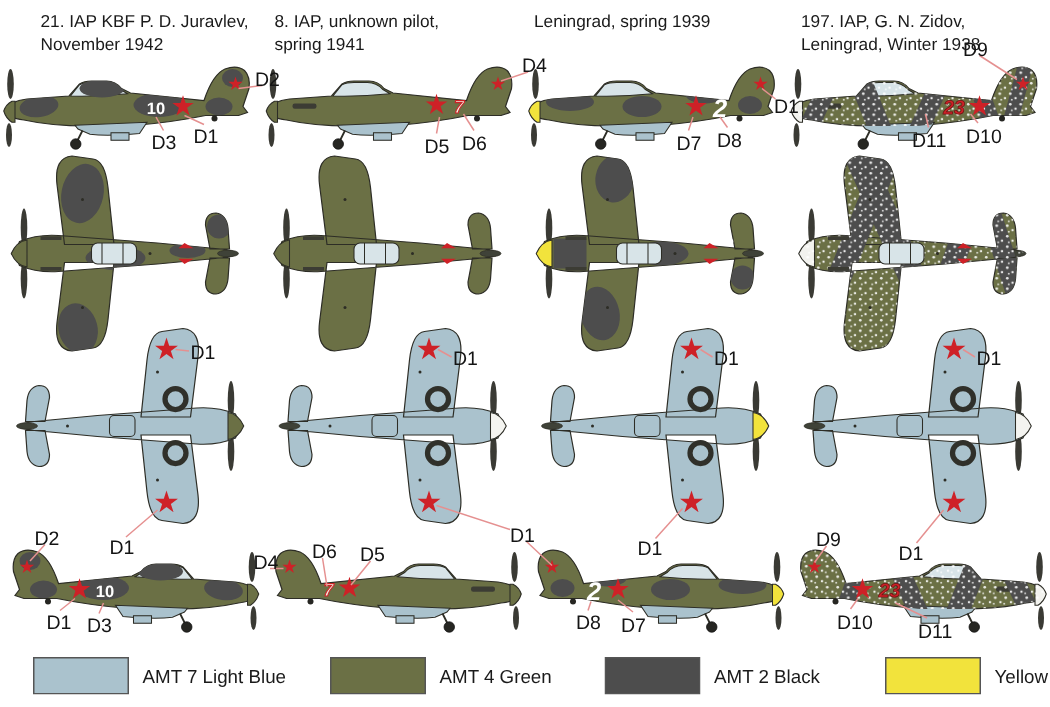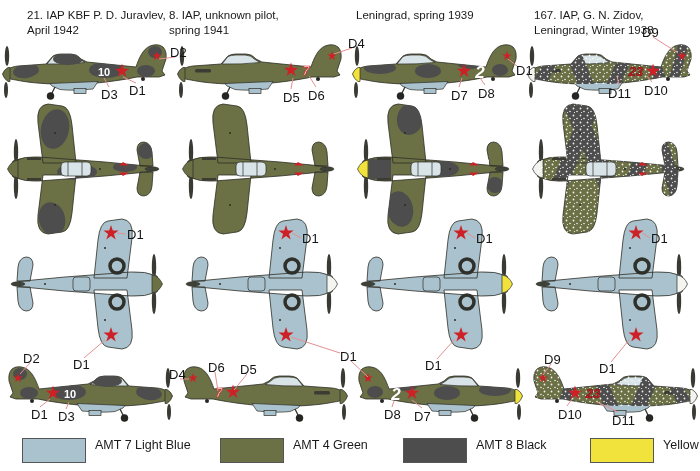--- a/index.html
+++ b/index.html
@@ -11,21 +11,21 @@
   #lines{position:absolute;left:0;top:0;z-index:5;pointer-events:none;}
   .red{fill:var(--red,#ce2127);}
   .num-white{fill:#fff;font:bold 11px "Liberation Sans",sans-serif;text-anchor:middle;}
   .num-big{fill:#fff;font:italic bold 17px "Liberation Sans",sans-serif;text-anchor:middle;}
   .num-outline{fill:#f3efe2;stroke:var(--red,#ce2127);stroke-width:0.7;
                font:italic bold 12px "Liberation Sans",sans-serif;text-anchor:middle;}
   .num-red{fill:var(--red,#ce2127);stroke:#6b1212;stroke-width:0.5;
            font:italic bold 13px "Liberation Sans",sans-serif;text-anchor:middle;}
   .mini2{fill:#fff;font:bold 7px "Liberation Sans",sans-serif;text-anchor:middle;}
   .legend{position:absolute;top:438px;left:0;width:700px;height:30px;}
-  .leg-item{position:absolute;top:0;display:flex;gap:9px;}
+  .leg-item{position:absolute;top:0;display:flex;align-items:center;gap:9px;}
   .leg-label{font-size:12.5px;color:#1a1a1a;}
 </style>
 </head>
 <body>
 
 <div id="app">
 
   <svg width="0" height="0" style="position:absolute">
     <defs>
       <path id="star" d="M0,-10 L2.25,-3.09 9.51,-3.09 3.63,1.18 5.88,8.09 0,3.82 -5.88,8.09 -3.63,1.18 -9.51,-3.09 -2.25,-3.09 Z"></path>
@@ -78,31 +78,31 @@
       <pattern id="spk" width="7" height="7" patternUnits="userSpaceOnUse">
         <circle cx="1.5" cy="1.5" r="0.9" fill="#fff"></circle>
         <circle cx="5" cy="4.5" r="0.8" fill="#fff"></circle>
         <circle cx="2.5" cy="5.5" r="0.6" fill="#fff"></circle>
       </pattern>
     </defs>
   </svg>
 
   <div class="title" style="left:27px">
     <div>21. IAP KBF P. D. Juravlev,</div>
-    <div>April 1942</div>
+    <div>November 1942</div>
   </div>
-  <div class="title" style="left:169px">
+  <div class="title" style="left:183px">
     <div>8. IAP, unknown pilot,</div>
     <div>spring 1941</div>
   </div>
   <div class="title" style="left:356px">
     <div>Leningrad, spring 1939</div>
   </div>
   <div class="title" style="left:534px">
-    <div>167. IAP, G. N. Zidov,</div>
+    <div>197. IAP, G. N. Zidov,</div>
     <div>Leningrad, Winter 1938</div>
   </div>
 
   <svg class="v" style="left:0;top:40px" width="175" height="62">
     <use href="#gProfileBase"></use>
     <g clip-path="url(#clipSide)" fill="var(--black,#4d4d4d)">
       <ellipse cx="26" cy="31" rx="13" ry="7" transform="rotate(-8 26 31)"></ellipse>
       <ellipse cx="68" cy="19" rx="15" ry="6"></ellipse>
       <ellipse cx="106" cy="30" rx="17" ry="8"></ellipse>
       <ellipse cx="146" cy="31" rx="9" ry="6"></ellipse>
@@ -383,21 +383,21 @@
     <div class="leg-item" style="left:220px">
       <svg width="64" height="25">
         <rect x="0.5" y="0.5" width="63" height="24" stroke="#555" fill="#6b7045"></rect>
       </svg>
       <span class="leg-label">AMT 4 Green</span>
     </div>
     <div class="leg-item" style="left:403px">
       <svg width="64" height="25">
         <rect x="0.5" y="0.5" width="63" height="24" stroke="#555" fill="#4d4d4d"></rect>
       </svg>
-      <span class="leg-label">AMT 8 Black</span>
+      <span class="leg-label">AMT 2 Black</span>
     </div>
     <div class="leg-item" style="left:590px">
       <svg width="64" height="25">
         <rect x="0.5" y="0.5" width="63" height="24" stroke="#555" fill="#f2e33c"></rect>
       </svg>
       <span class="leg-label">Yellow</span>
     </div>
   </div>
 </div>
 

